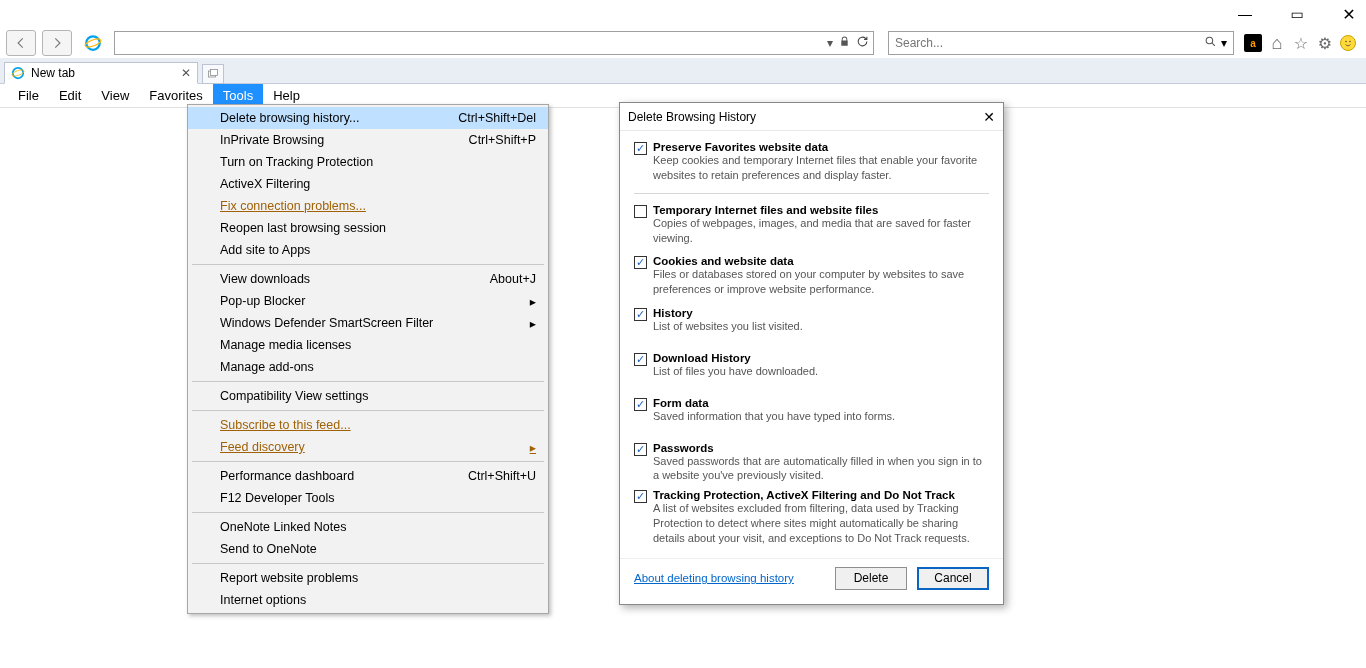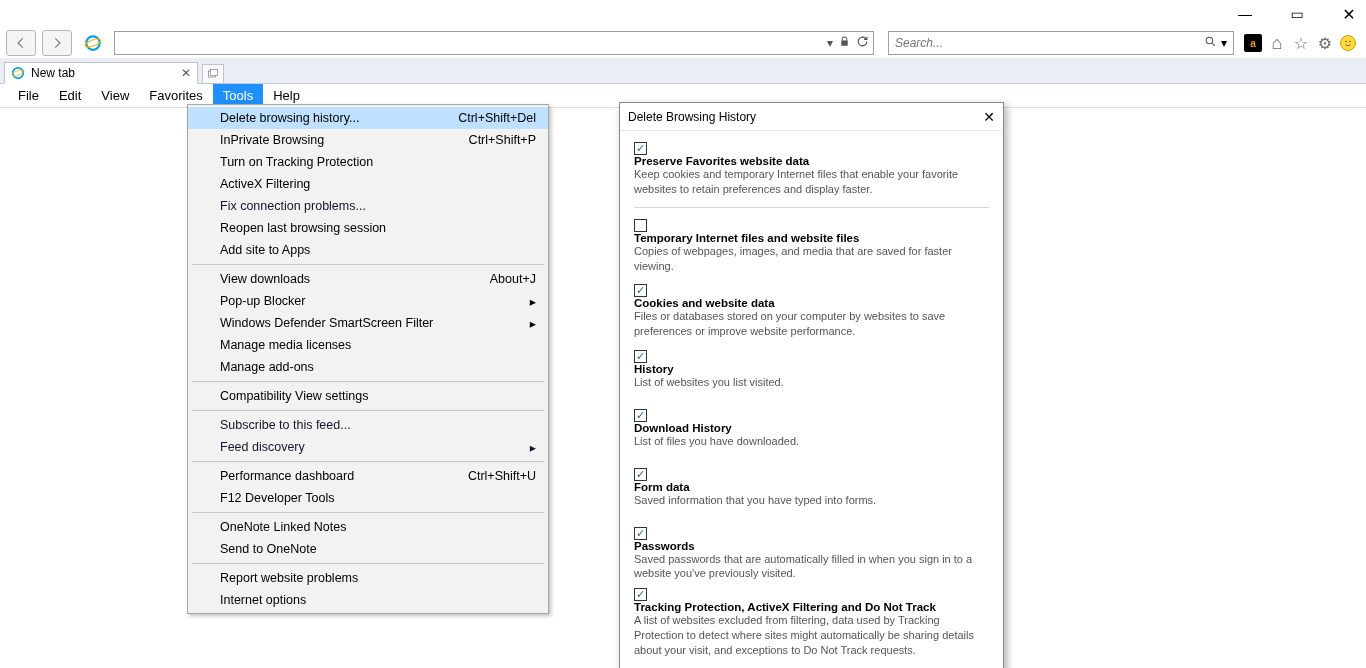--- a/index.html
+++ b/index.html
@@ -10,21 +10,21 @@
   .title-btn { width: 26px; height: 20px; display:flex; align-items:center; justify-content:center; font-size:14px; }
   .title-btn.close { font-size:16px; }
 
   
   .nav-bar { height: 30px; display:flex; align-items:center; padding: 0 6px; gap:6px; }
   .nav-arrow { width:30px; height:26px; border:1px solid #b5b5b5; border-radius:3px; display:flex; align-items:center; justify-content:center; color:#7a7a7a; font-size:14px; background:#f5f5f5;}
   .ie-icon { width:18px; height:18px; margin: 0 4px 0 6px; }
   .address-bar { flex: 0 0 760px; height:24px; border:1px solid #a0a0a0; display:flex; align-items:center; padding: 0 4px; background:#fff; margin-left:2px;}
   .address-bar .end { margin-left:auto; display:flex; align-items:center; gap:6px; color:#555;}
   .search-box { flex: 1; height:24px; border:1px solid #a0a0a0; display:flex; align-items:center; padding:0 6px; background:#fff; margin-left:8px;}
-  .search-box input { border:none; outline:none; flex:1; font-size:12px;font-style:italic;}
+  .search-box input { border:none; outline:none; flex:1; font-size:12px;}
   .toolbar-icons { display:flex; align-items:center; gap:6px; padding: 0 4px;}
   .ticon { width:18px; height:18px; display:flex; align-items:center; justify-content:center; color:#6b6b6b; font-size:14px;}
   .amazon { background:#000; color:#ff9900; font-weight:bold; font-size:10px; width:18px; height:18px; display:flex; align-items:center; justify-content:center; border-radius:2px;}
   .smiley { width:16px; height:16px; border-radius:50%; background:#ffd83a; border:1px solid #c9a400; display:flex; align-items:center; justify-content:center; font-size:9px;}
 
   
   .tab-strip { height:26px; background:#e9eef5; border-bottom:1px solid #c5ccda; display:flex; align-items:flex-end; padding-left:4px; }
   .tab { height:22px; background:#fff; border:1px solid #bcc4d4; border-bottom:1px solid #fff; display:flex; align-items:center; padding: 0 6px; font-size:12px; gap:6px; position:relative; top:1px;}
   .tab .ie-small { width:14px; height:14px; }
   .tab .close-tab { color:#555; font-size:12px; margin-left:100px;}
@@ -32,31 +32,31 @@
 
   
   .menu-bar { height:24px; display:flex; align-items:center; padding-left:8px; border-bottom:1px solid #e0e0e0;}
   .menu-item { padding: 4px 10px; font-size:13px; }
   .menu-item.active { background:#1e90ff; color:#fff; }
 
   
   .dropdown { position:absolute; left:187px; top:104px; width:362px; background:#f2f2f2; border:1px solid #a7a7a7; box-shadow:2px 2px 4px rgba(0,0,0,.25); padding:2px 0; }
   .dd-item { height:22px; display:flex; align-items:center; padding: 0 12px 0 32px; font-size:12.5px; position:relative;}
   .dd-item.highlight { background:#bfe0ff; }
-  .dd-item.disabled { color:#0f172a; }
+  .dd-item.disabled { color:#a16207;text-decoration:underline; }
   .dd-item .shortcut { margin-left:auto; }
   .dd-item .submenu { margin-left:auto; }
   .dd-sep { height:1px; background:#c8c8c8; margin:3px 4px; }
 
   
   .dialog { position:absolute; left:619px; top:102px; width:385px; background:#fff; border:1px solid #888; box-shadow:3px 3px 8px rgba(0,0,0,.3); }
   .dialog-title { height:28px; display:flex; align-items:center; padding: 0 8px; font-size:12px; border-bottom:1px solid #e8e8e8;}
   .dialog-title .dclose { margin-left:auto; font-size:14px; }
   .dialog-body { padding: 10px 14px 6px 14px; font-size:11.5px; }
-  .opt { display:flex; margin-bottom:10px;flex-direction:column; }
+  .opt { display:flex; margin-bottom:10px; }
   .opt.tight { margin-bottom:6px; }
   .chk { width:13px; height:13px; border:1px solid #333; margin-right:6px; margin-top:1px; flex:0 0 13px; display:flex; align-items:center; justify-content:center; font-size:11px; color:#1860c0;}
   .chk.checked::after { content:"✓"; }
   .opt-text { flex:1; }
   .opt-title { font-weight:bold; font-size:11.5px; }
   .opt-desc { color:#555; font-size:11px; line-height:1.35; }
   .hr { height:1px; background:#d6d6d6; margin: 6px 0 10px 0; }
   .dialog-footer { display:flex; align-items:center; padding: 8px 14px 14px 14px; border-top:1px solid #eee;}
   .dialog-footer a { color:#0066cc; font-size:11.5px; text-decoration:underline;}
   .dialog-footer .btns { margin-left:auto; display:flex; gap:10px; }

